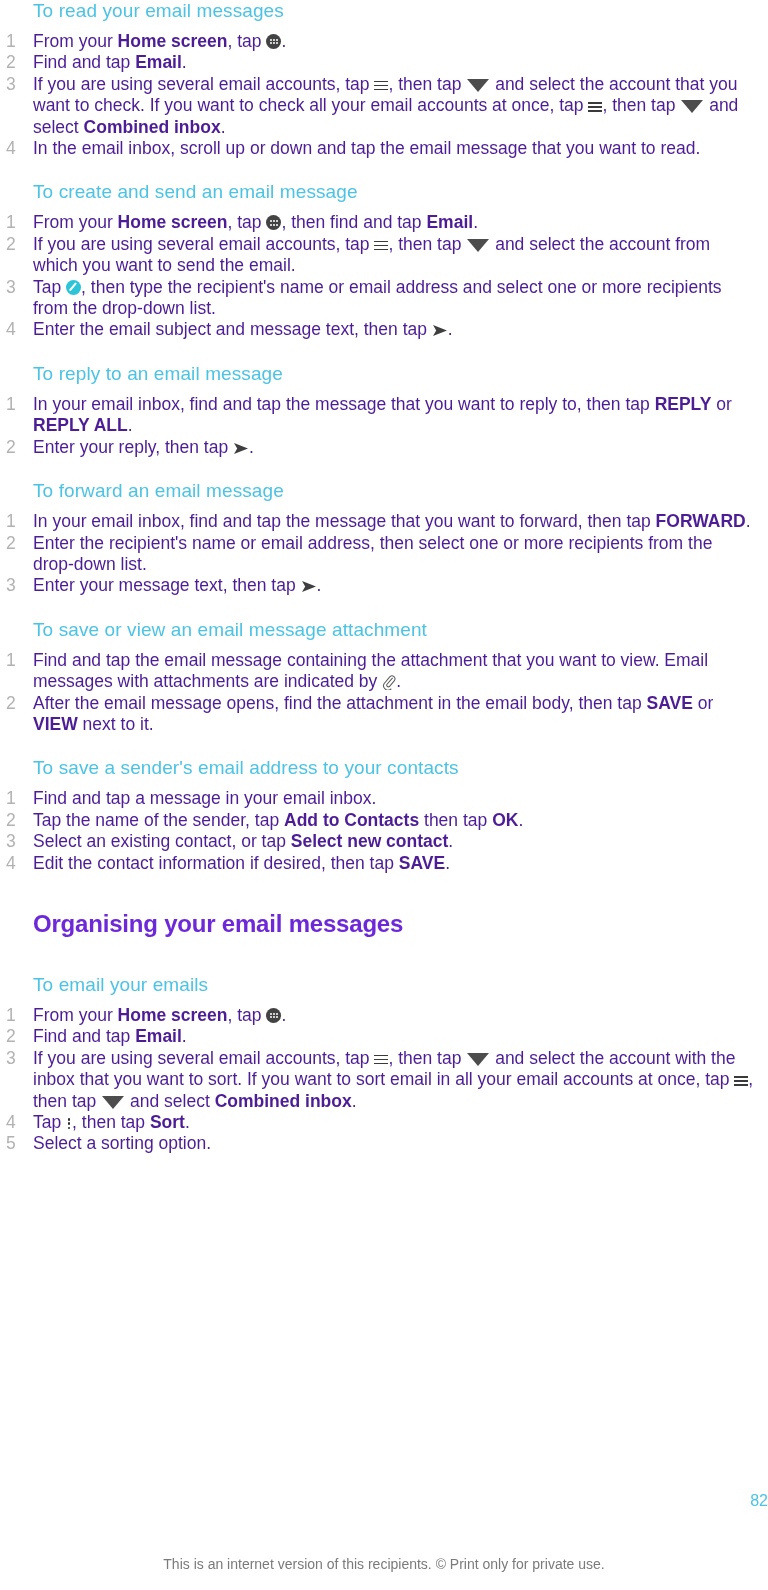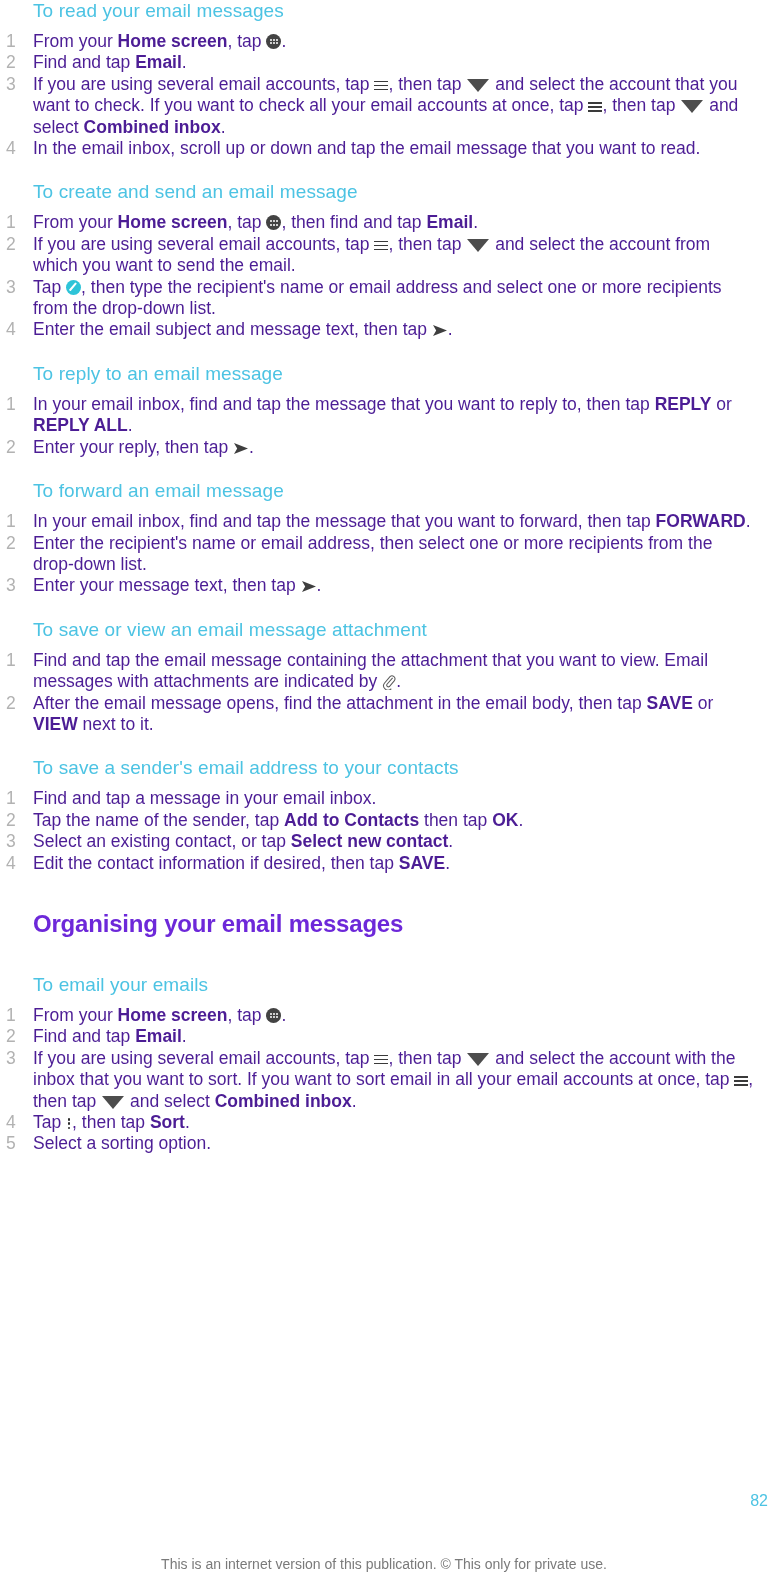--- a/index.html
+++ b/index.html
@@ -304,15 +304,15 @@
           <li>From your <b>Home screen</b>, tap <span class="ic ic-apps"><i></i><i></i><i></i><i></i><i></i><i></i></span>.</li>
           <li>Find and tap <b>Email</b>.</li>
           <li>If you are using several email accounts, tap <span class="ic ic-menu"><i></i><i></i><i></i></span>, then tap <span class="ic ic-caret"></span> and select the account with the inbox that you want to sort. If you want to sort email in all your email accounts at once, tap <span class="ic ic-menu"><i></i><i></i><i></i></span>, then tap <span class="ic ic-caret"></span> and select <b>Combined inbox</b>.</li>
           <li>Tap <span class="ic ic-dots"><i></i><i></i><i></i></span>, then tap <b>Sort</b>.</li>
           <li>Select a sorting option.</li>
         </ol>
       </div>
     </div>
 
   <div class="page-number">82</div>
-  <div class="footer-note">This is an internet version of this publication. © This only for private use.</div>
+  <div class="footer-note">This is an internet version of this recipients. © Print only for private use.</div>
 
 </div>
 
 </body></html>

